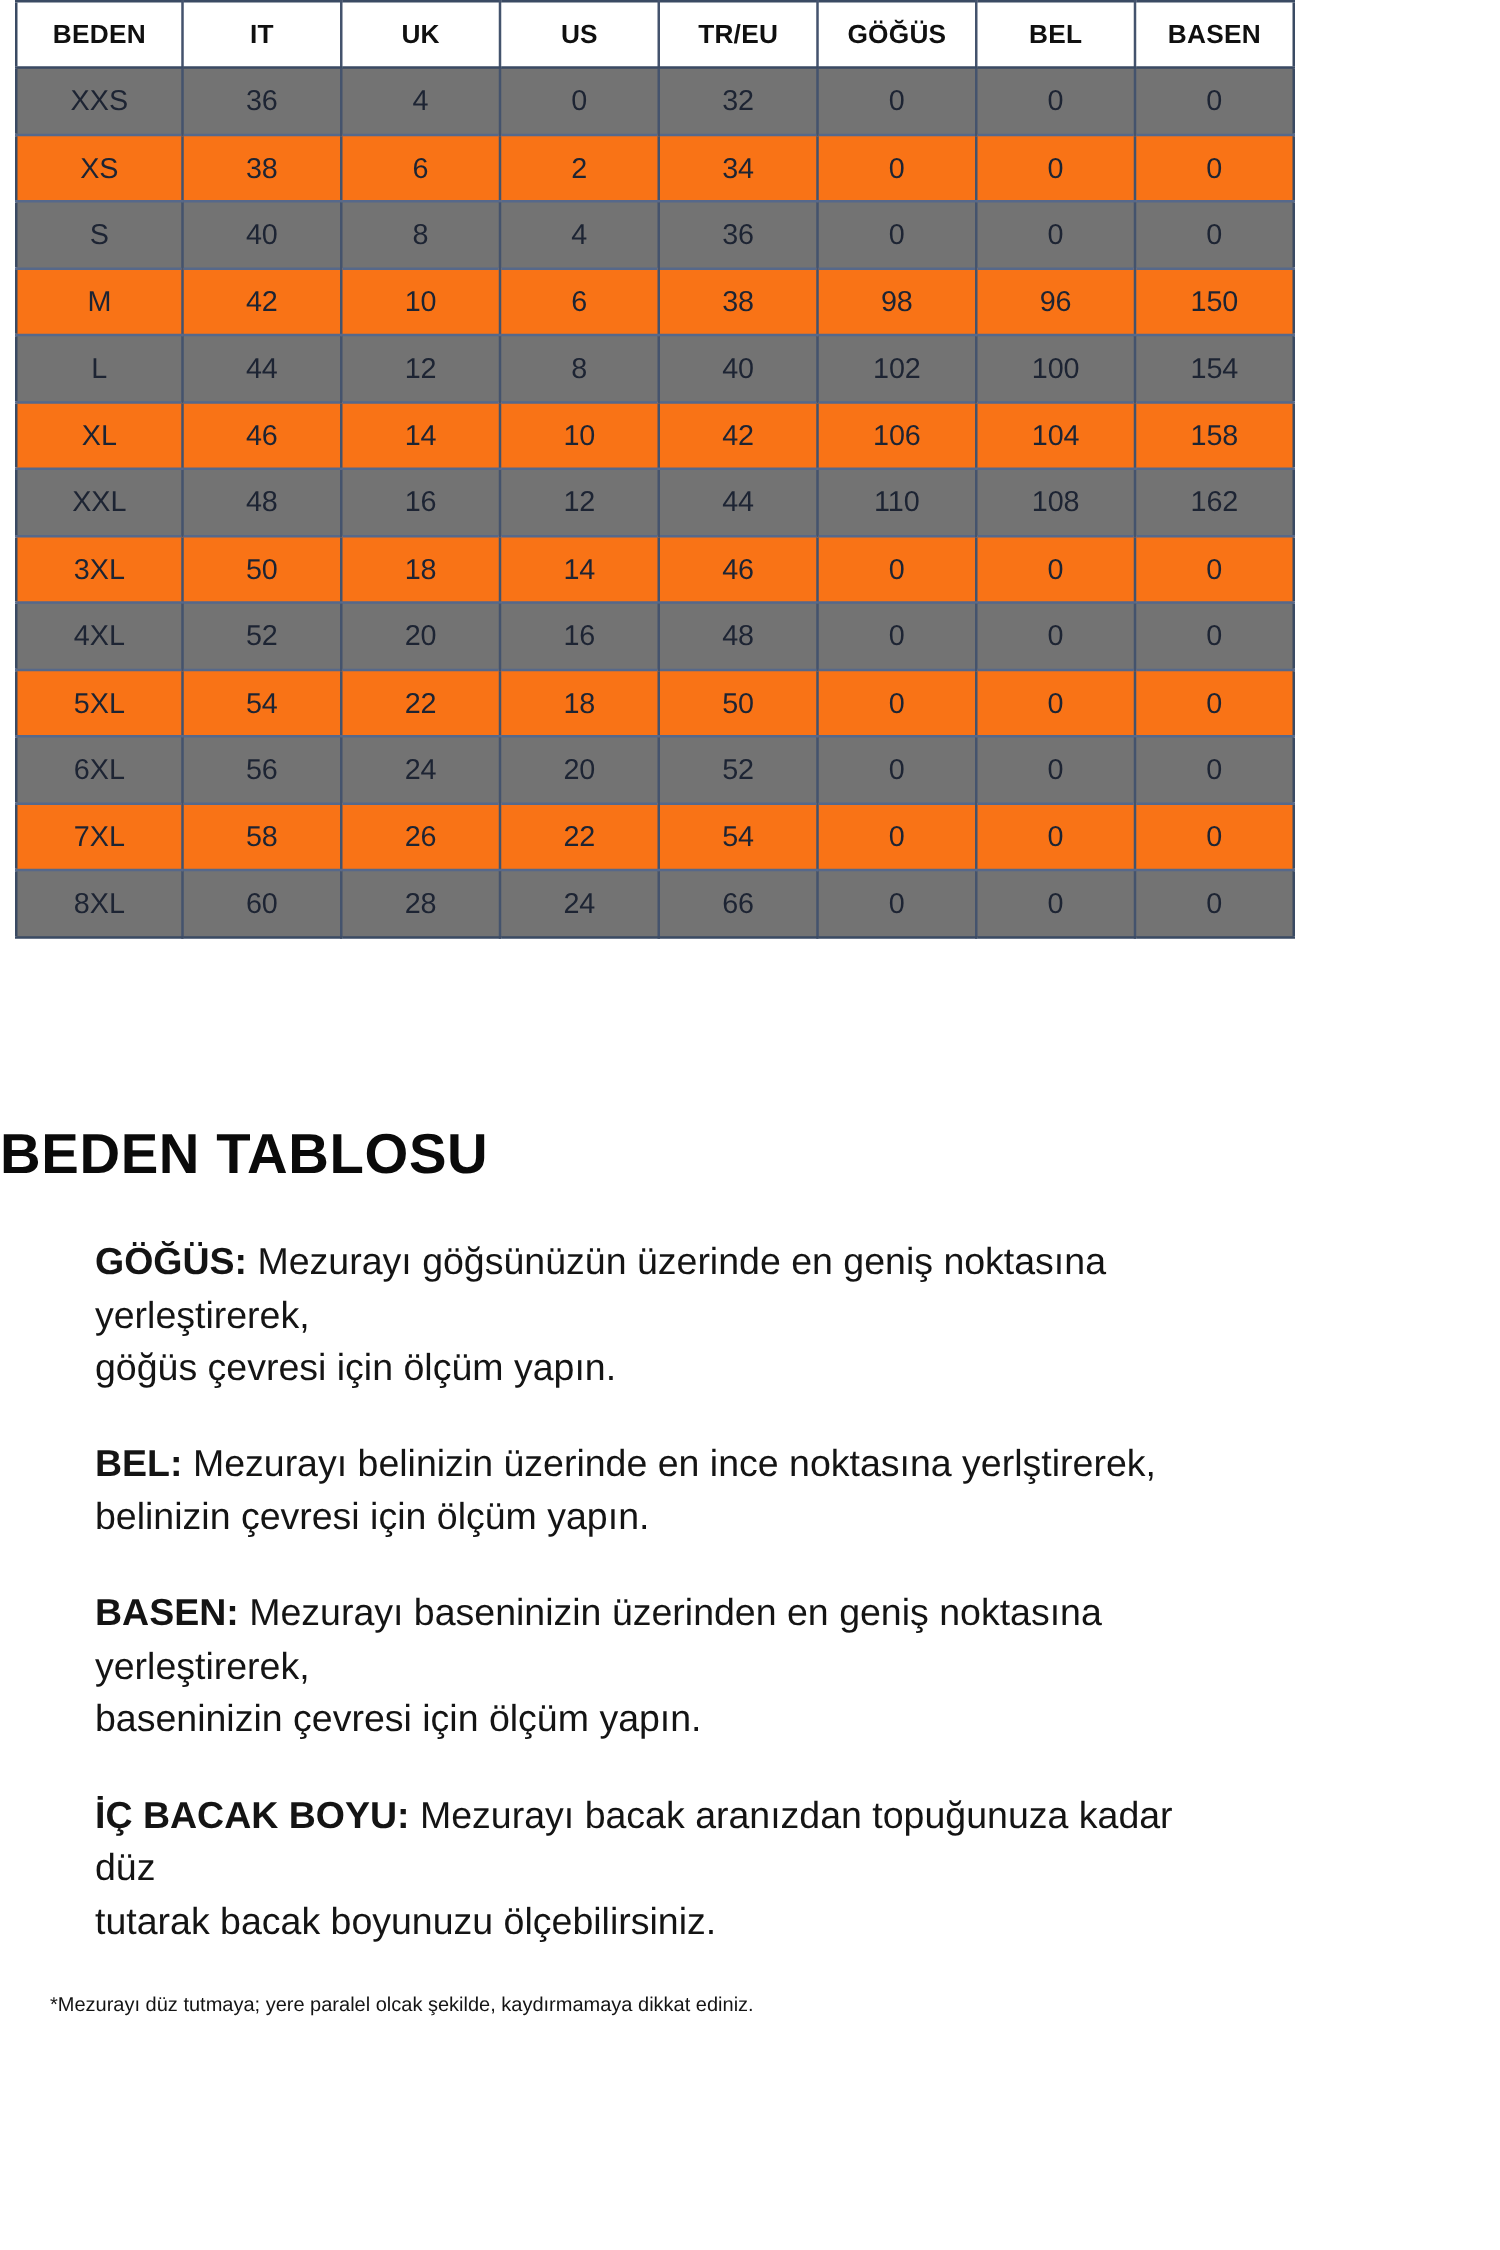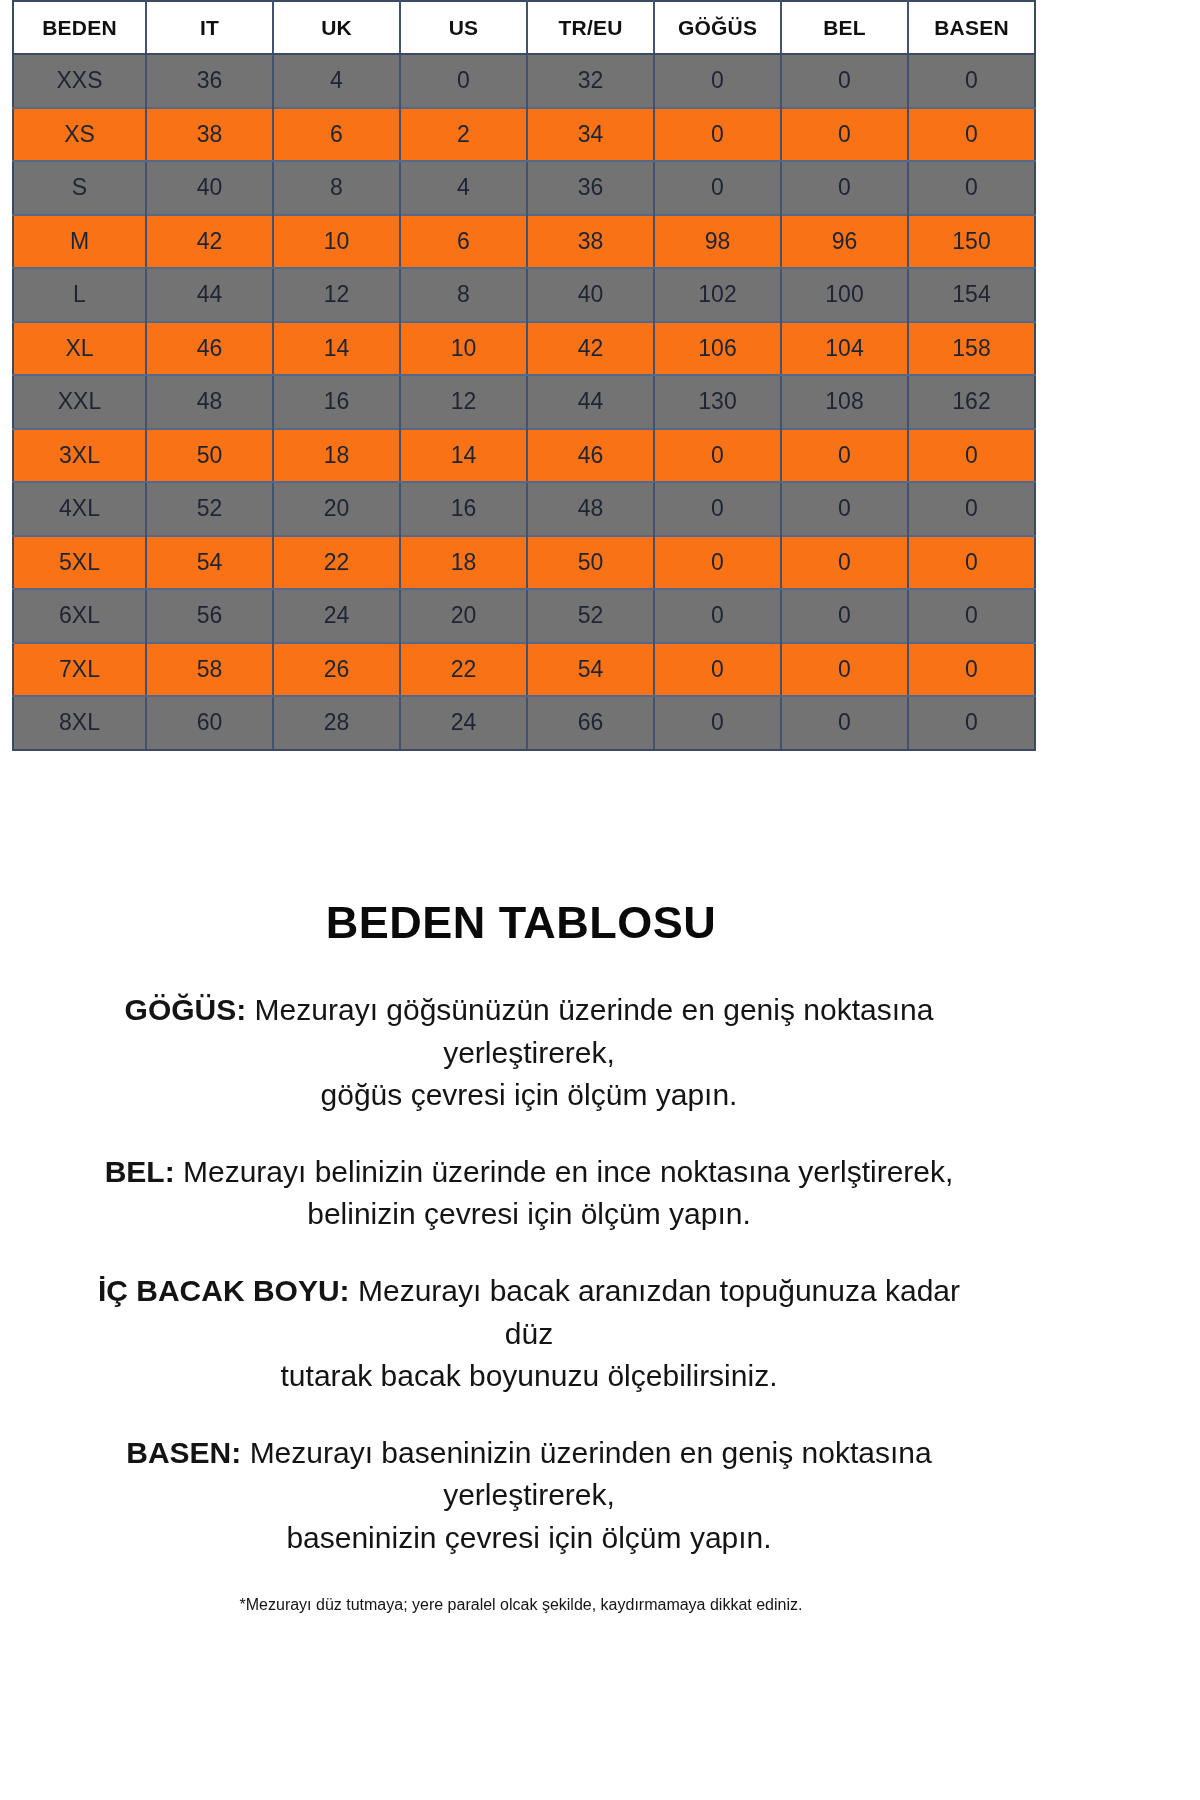--- a/index.html
+++ b/index.html
@@ -77,21 +77,20 @@
   table.size-table tbody tr:last-child td {
     border-bottom: 2px solid #3a4a63;
   }
 
   
   #info-block {
     position: absolute;
     left: 0;
     top: 900px;
     width: 1042px;
-    text-align: center;
   }
   #chart-title {
     font-size: 45px;
     font-weight: bold;
     letter-spacing: 0.5px;
     color: #0a0a0a;
     margin: 0 0 44px 0;
     line-height: 1;
   }
   .measure-item {
@@ -199,21 +198,21 @@
           <td>106</td>
           <td>104</td>
           <td>158</td>
         </tr>
         <tr class="light">
           <td>XXL</td>
           <td>48</td>
           <td>16</td>
           <td>12</td>
           <td>44</td>
-          <td>130</td>
+          <td>110</td>
           <td>108</td>
           <td>162</td>
         </tr>
         <tr class="dark">
           <td>3XL</td>
           <td>50</td>
           <td>18</td>
           <td>14</td>
           <td>46</td>
           <td>0</td>
@@ -274,18 +273,18 @@
   </table>
 </div>
 
 <div id="info-block">
 
   <h1 id="chart-title">BEDEN TABLOSU</h1>
 
   <div id="measure-list">
       <p class="measure-item"><span class="term">GÖĞÜS:</span> <span>Mezurayı göğsünüzün üzerinde en geniş noktasına yerleştirerek,</span><br><span>göğüs çevresi için ölçüm yapın.</span></p>
       <p class="measure-item"><span class="term">BEL:</span> <span>Mezurayı belinizin üzerinde en ince noktasına yerlştirerek,</span><br><span>belinizin çevresi için ölçüm yapın.</span></p>
+      <p class="measure-item"><span class="term">BASEN:</span> <span>Mezurayı baseninizin üzerinden en geniş noktasına yerleştirerek,</span><br><span>baseninizin çevresi için ölçüm yapın.</span></p>
       <p class="measure-item"><span class="term">İÇ BACAK BOYU:</span> <span>Mezurayı bacak aranızdan topuğunuza kadar düz</span><br><span>tutarak bacak boyunuzu ölçebilirsiniz.</span></p>
-      <p class="measure-item"><span class="term">BASEN:</span> <span>Mezurayı baseninizin üzerinden en geniş noktasına yerleştirerek,</span><br><span>baseninizin çevresi için ölçüm yapın.</span></p>
     </div>
 
   <p class="note-line">*Mezurayı düz tutmaya;  yere paralel olcak şekilde, kaydırmamaya dikkat ediniz.</p>
 </div>
 
 </body></html>

